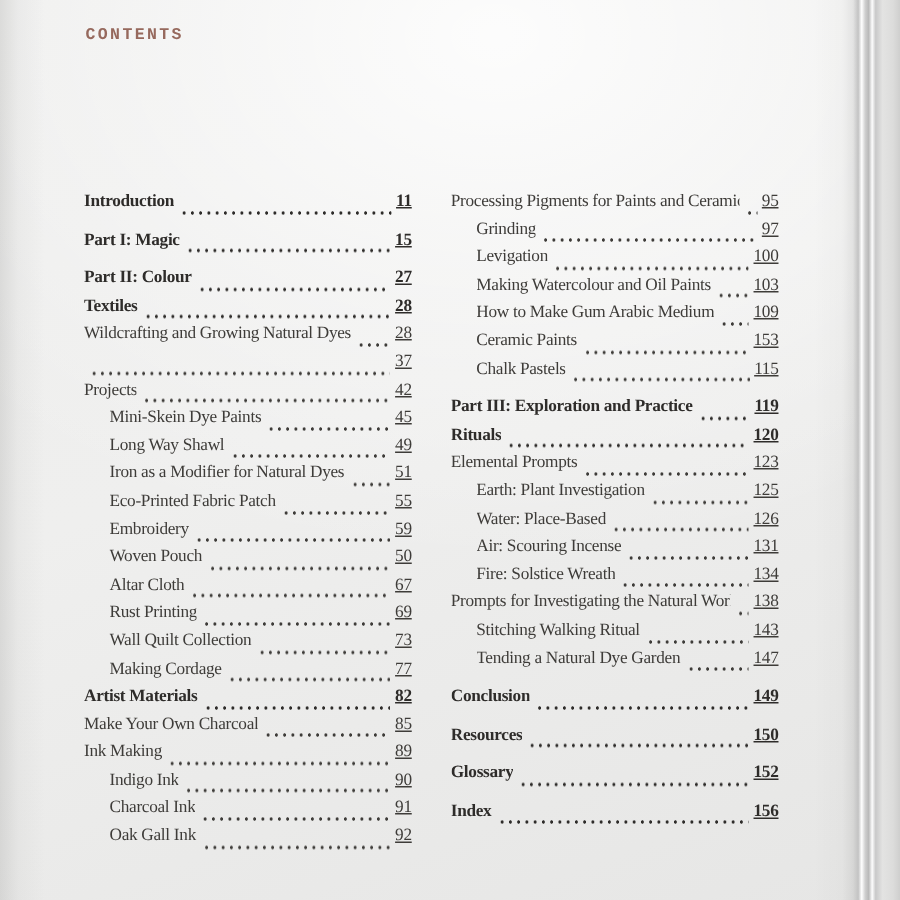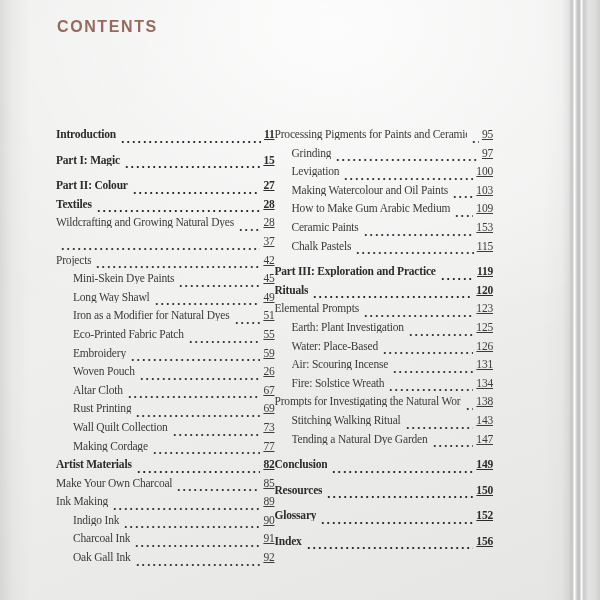--- a/index.html
+++ b/index.html
@@ -29,27 +29,27 @@
       #b9b9b9 64%,
       #fdfdfd 68%,
       #c9c9c9 72%,
       #e3e3e2 80%,
       #dcdcdb 92%,
       #cfcfce 100%);
   }
   
   .header {
     position:absolute; left:57px; top:18px;
-    font-family:Liberation Sans, sans-serif;
-    font-size:16px; font-weight:bold; letter-spacing:1.6px;
+    font-family:Liberation Mono, monospace;
+    font-size:11px; font-weight:bold; letter-spacing:1.6px;
   }
   
   .columns {
     position:absolute; left:56px; top:128px; width:463px;
-    display:flex; 
+    display:flex; gap:26px;
   }
   .col { width:218.5px; flex:0 0 auto; }
   .row {
     display:flex; align-items:baseline;
     height:18.6px;
     font-size:11.5px; letter-spacing:-0.2px;
     color:#3e3c39; white-space:nowrap;
   }
   .row.part { font-weight:bold; color:#2e2c2a; }
   .row.sub  { padding-left:17px; }
@@ -125,21 +125,21 @@
           <span class="pagenum">55</span>
         </div>
         <div class="row sub">
           <span class="label">Embroidery</span>
           <span class="leader"></span>
           <span class="pagenum">59</span>
         </div>
         <div class="row sub">
           <span class="label">Woven Pouch</span>
           <span class="leader"></span>
-          <span class="pagenum">26</span>
+          <span class="pagenum">50</span>
         </div>
         <div class="row sub">
           <span class="label">Altar Cloth</span>
           <span class="leader"></span>
           <span class="pagenum">67</span>
         </div>
         <div class="row sub">
           <span class="label">Rust Printing</span>
           <span class="leader"></span>
           <span class="pagenum">69</span>

